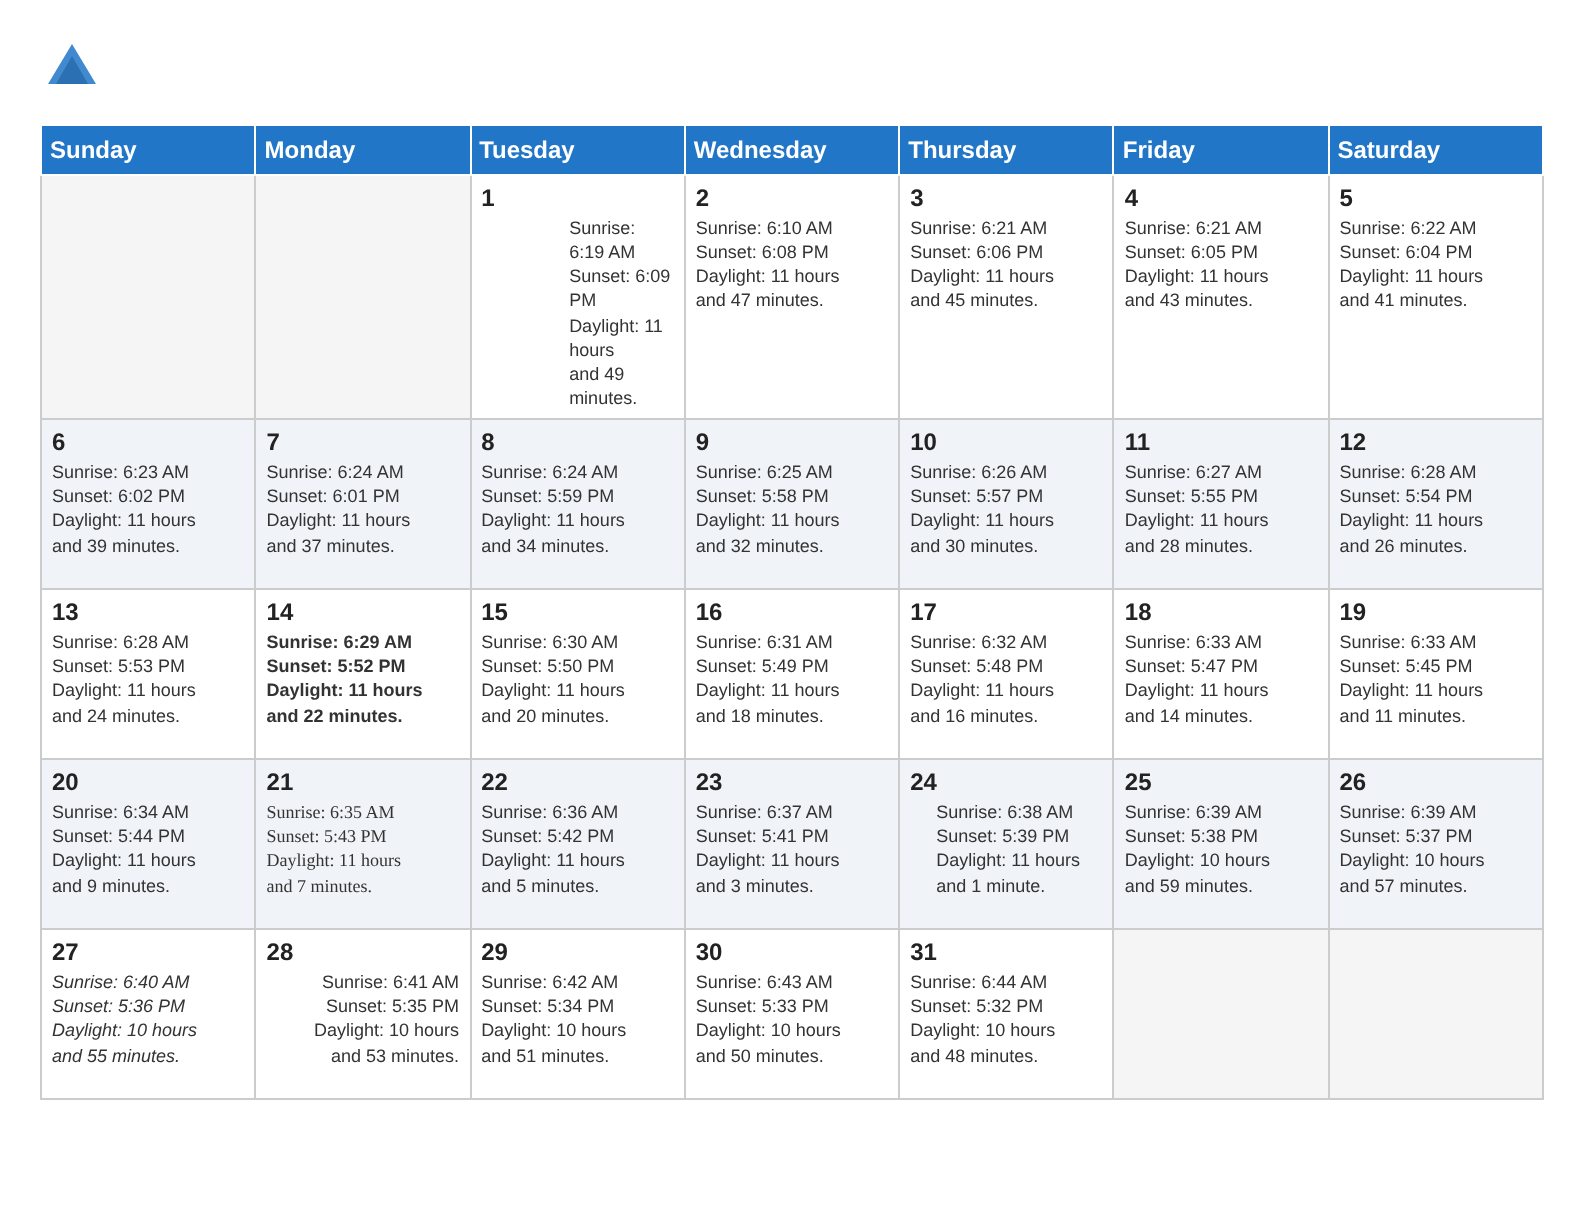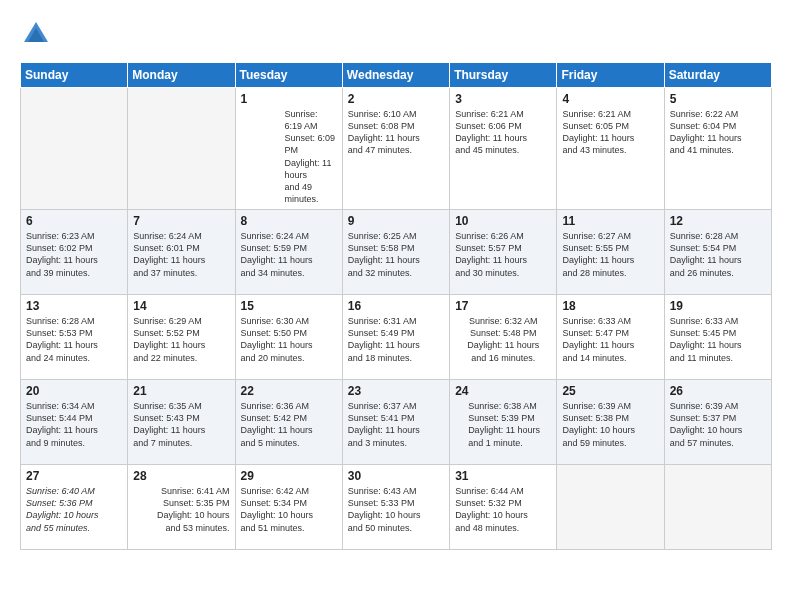--- a/index.html
+++ b/index.html
@@ -229,42 +229,42 @@
         <tr>
           <td>
             <div class="day-number">13</div>
             <div class="cell-text" style="white-space: pre-line;">Sunrise: 6:28 AM
 Sunset: 5:53 PM
 Daylight: 11 hours
 and 24 minutes.</div>
           </td>
           <td>
             <div class="day-number">14</div>
-            <div class="cell-text" style="white-space: pre-line;">Sunrise: 6:29 AM
+            <div class="cell-text" style="white-space: pre-line; font-weight: bold;">Sunrise: 6:29 AM
 Sunset: 5:52 PM
 Daylight: 11 hours
 and 22 minutes.</div>
           </td>
           <td>
             <div class="day-number">15</div>
             <div class="cell-text" style="white-space: pre-line;">Sunrise: 6:30 AM
 Sunset: 5:50 PM
 Daylight: 11 hours
 and 20 minutes.</div>
           </td>
           <td>
             <div class="day-number">16</div>
             <div class="cell-text" style="white-space: pre-line;">Sunrise: 6:31 AM
 Sunset: 5:49 PM
 Daylight: 11 hours
 and 18 minutes.</div>
           </td>
           <td>
             <div class="day-number">17</div>
-            <div class="cell-text" style="white-space: pre-line; text-align: center;">Sunrise: 6:32 AM
+            <div class="cell-text" style="white-space: pre-line;">Sunrise: 6:32 AM
 Sunset: 5:48 PM
 Daylight: 11 hours
 and 16 minutes.</div>
           </td>
           <td>
             <div class="day-number">18</div>
             <div class="cell-text" style="white-space: pre-line;">Sunrise: 6:33 AM
 Sunset: 5:47 PM
 Daylight: 11 hours
 and 14 minutes.</div>
@@ -280,21 +280,21 @@
         <tr class="row-shaded">
           <td>
             <div class="day-number">20</div>
             <div class="cell-text" style="white-space: pre-line;">Sunrise: 6:34 AM
 Sunset: 5:44 PM
 Daylight: 11 hours
 and 9 minutes.</div>
           </td>
           <td>
             <div class="day-number">21</div>
-            <div class="cell-text" style="white-space: pre-line;">Sunrise: 6:35 AM
+            <div class="cell-text" style="white-space: pre-line; font-family: Liberation Serif, serif;">Sunrise: 6:35 AM
 Sunset: 5:43 PM
 Daylight: 11 hours
 and 7 minutes.</div>
           </td>
           <td>
             <div class="day-number">22</div>
             <div class="cell-text" style="white-space: pre-line;">Sunrise: 6:36 AM
 Sunset: 5:42 PM
 Daylight: 11 hours
 and 5 minutes.</div>

